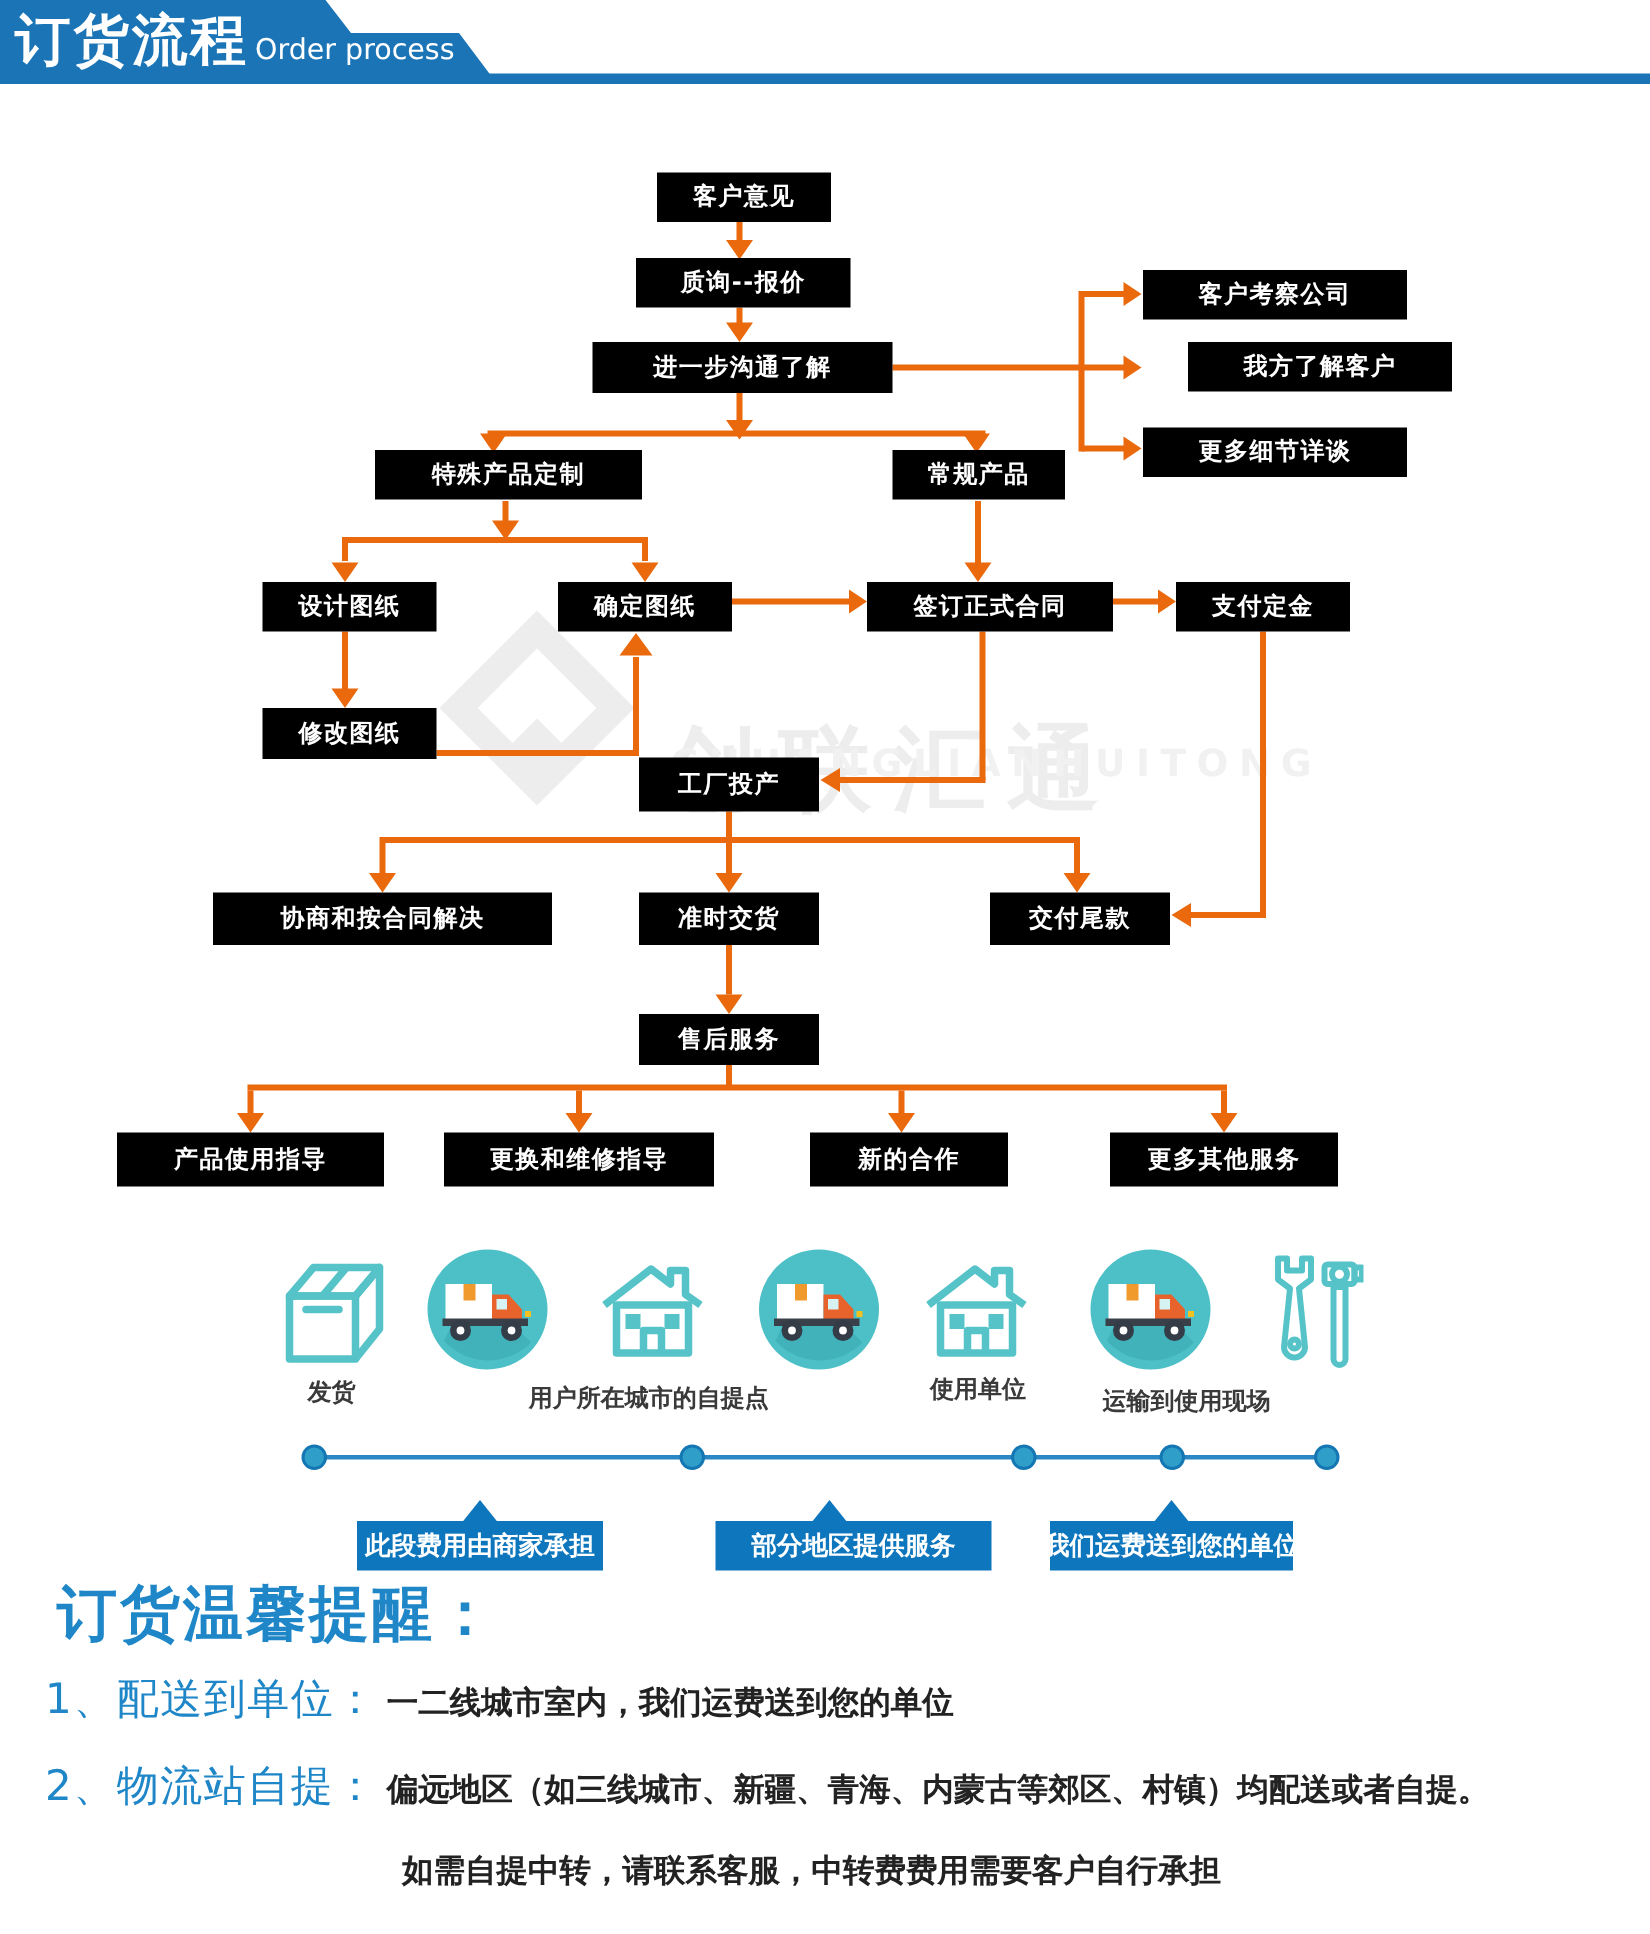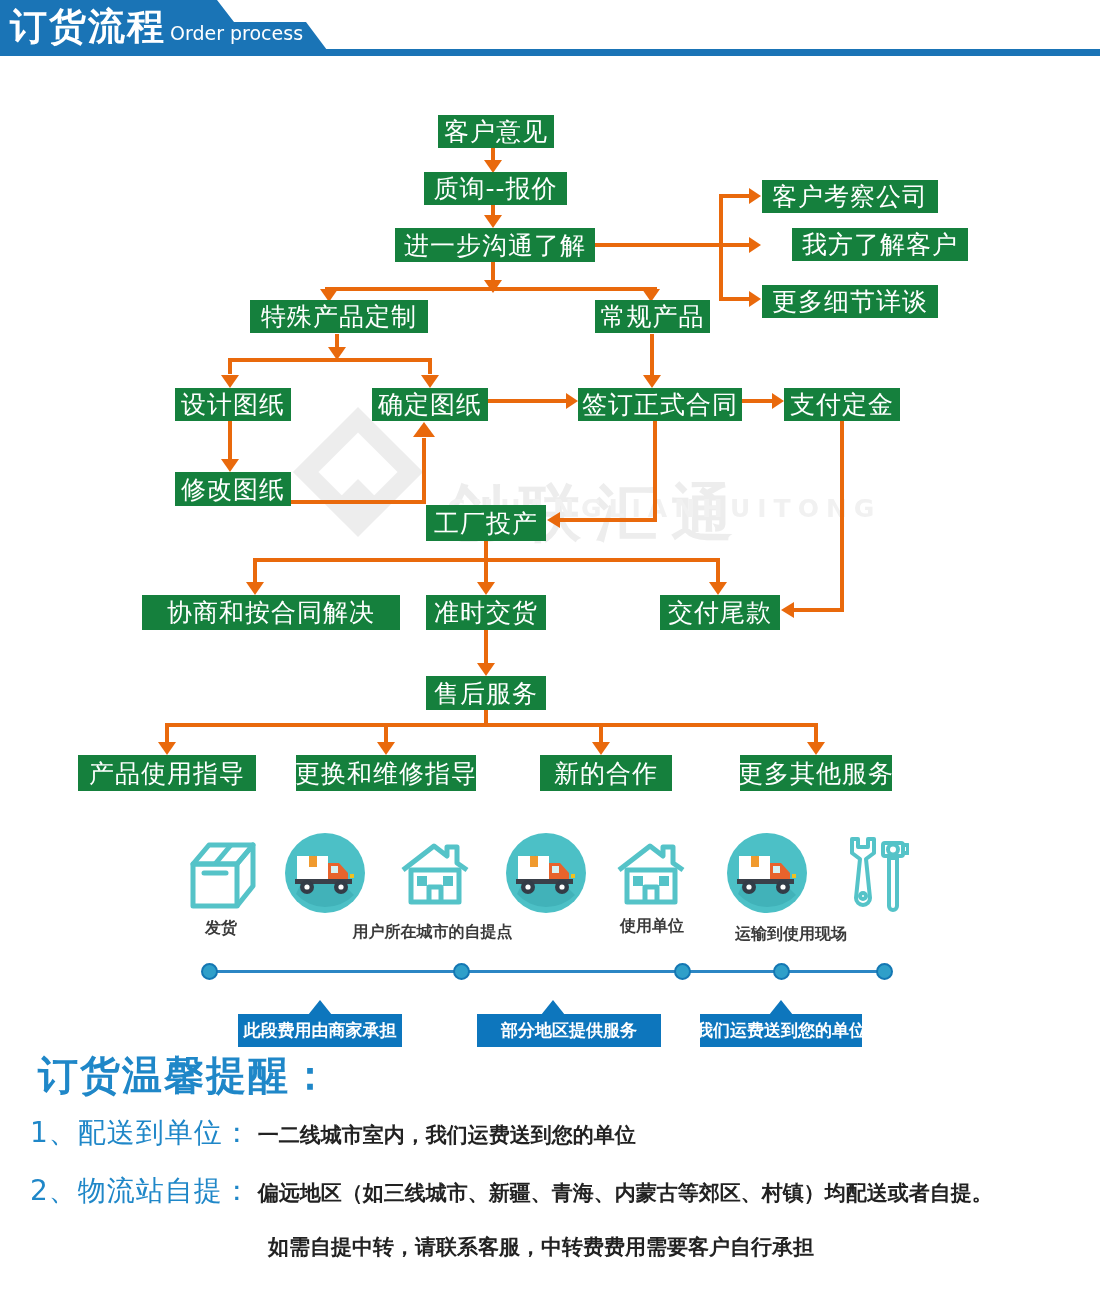--- a/index.html
+++ b/index.html
@@ -12,21 +12,21 @@
   .hdr-zh{position:absolute;left:10px;top:2px;font-size:37px;font-weight:700;color:#fff;letter-spacing:2px;}
   .hdr-en{position:absolute;left:170px;top:22px;font-size:19px;color:#fff;font-weight:500;}
   
   .wm{position:absolute;z-index:0;color:#ededed;}
   .wm-zh{left:443px;top:430px;font-size:62px;font-weight:700;letter-spacing:14px;margin-top:41px;}
   .wm-en{left:447px;top:494px;font-size:25px;font-weight:700;letter-spacing:7px;color:#f1f1f1;}
   .wm-logo{position:absolute;left:312px;top:426px;width:92px;height:92px;background:#ededed;transform:rotate(45deg);z-index:0;}
   .wm-logo-i{position:absolute;left:18px;top:18px;width:56px;height:56px;background:#fff;}
   .wm-logo-c{position:absolute;left:33px;top:33px;width:26px;height:26px;background:#ededed;}
   
-  .node{position:absolute;z-index:2;background:#15803d;color:#fff;font-weight:400;font-size:25px;
+  .node{position:absolute;z-index:2;background:#000000;color:#fff;font-weight:700;font-size:16px;
         display:flex;align-items:center;justify-content:center;white-space:nowrap;letter-spacing:1px;}
   
   .ln{position:absolute;z-index:1;background:#e9690c;}
   .ad,.au,.al,.ar{position:absolute;z-index:1;width:0;height:0;}
   .ad{border-left:9px solid transparent;border-right:9px solid transparent;border-top:13px solid #e9690c;}
   .au{border-left:11px solid transparent;border-right:11px solid transparent;border-bottom:15px solid #e9690c;}
   .al{border-top:8px solid transparent;border-bottom:8px solid transparent;border-right:13px solid #e9690c;}
   .ar{border-top:8px solid transparent;border-bottom:8px solid transparent;border-left:12px solid #e9690c;}
   
   .icn{position:absolute;z-index:2;}
@@ -73,21 +73,21 @@
   <div class="node" style="left:792px;top:228px;width:176px;height:33px">我方了解客户</div>
   <div class="node" style="left:762px;top:285px;width:176px;height:33px">更多细节详谈</div>
   <div class="node" style="left:250px;top:300px;width:178px;height:33px">特殊产品定制</div>
   <div class="node" style="left:595px;top:300px;width:115px;height:33px">常规产品</div>
   <div class="node" style="left:175px;top:388px;width:116px;height:33px">设计图纸</div>
   <div class="node" style="left:372px;top:388px;width:116px;height:33px">确定图纸</div>
   <div class="node" style="left:578px;top:388px;width:164px;height:33px">签订正式合同</div>
   <div class="node" style="left:784px;top:388px;width:116px;height:33px">支付定金</div>
   <div class="node" style="left:175px;top:472px;width:116px;height:34px">修改图纸</div>
   <div class="node" style="left:426px;top:505px;width:120px;height:36px">工厂投产</div>
-  <div class="node" style="left:142px;top:595px;width:258px;height:35px">协商和按合同解决</div>
+  <div class="node" style="left:142px;top:595px;width:226px;height:35px">协商和按合同解决</div>
   <div class="node" style="left:426px;top:595px;width:120px;height:35px">准时交货</div>
   <div class="node" style="left:660px;top:595px;width:120px;height:35px">交付尾款</div>
   <div class="node" style="left:426px;top:676px;width:120px;height:34px">售后服务</div>
   <div class="node" style="left:296px;top:755px;width:180px;height:36px">更换和维修指导</div>
   <div class="node" style="left:78px;top:755px;width:178px;height:36px">产品使用指导</div>
   <div class="node" style="left:540px;top:755px;width:132px;height:36px">新的合作</div>
   <div class="node" style="left:740px;top:755px;width:152px;height:36px">更多其他服务</div>
 
   <div class="ln" style="left:491px;top:148px;width:4px;height:14px"></div>
   <div class="ad" style="left:484px;top:160px"></div>

